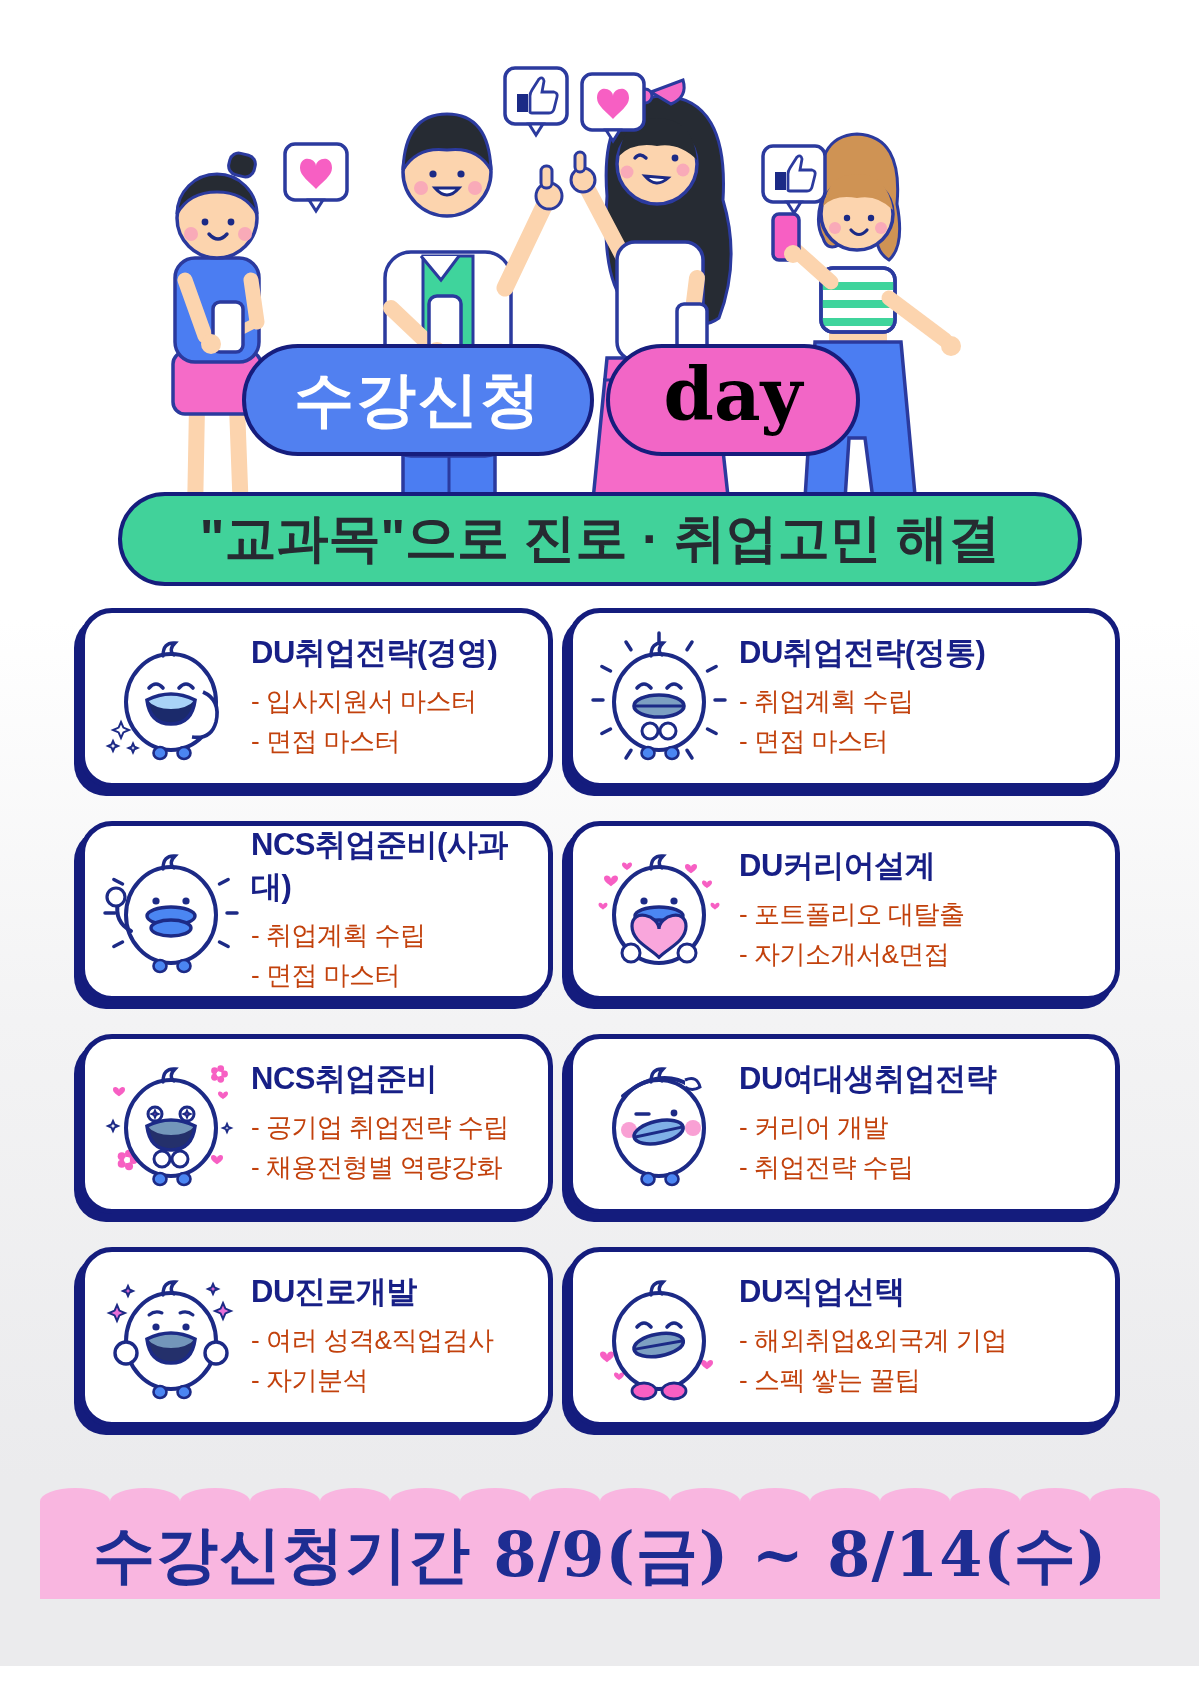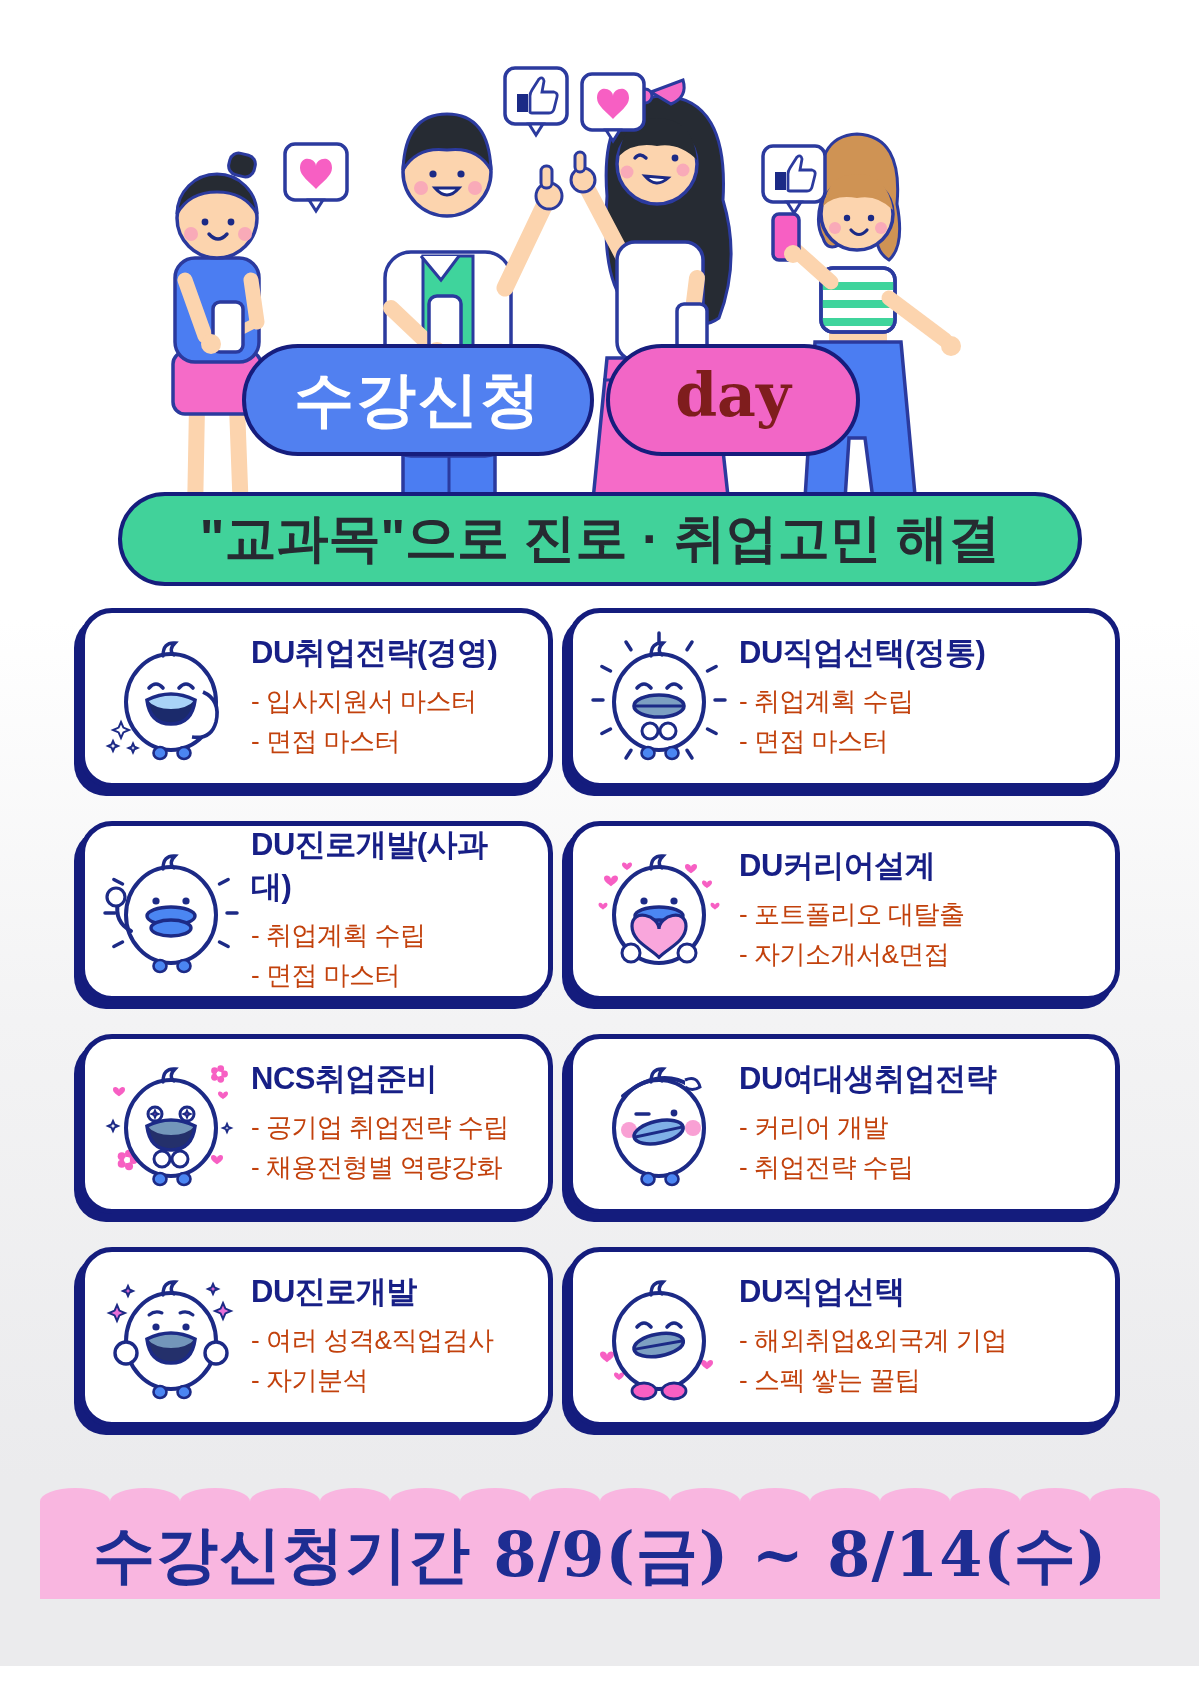--- a/index.html
+++ b/index.html
@@ -5,22 +5,22 @@
   html,body{margin:0;padding:0;}
   body{font-family:"Liberation Sans","DejaVu Sans",sans-serif;background:#fff;}
   .poster{position:relative;width:1199px;height:1690px;margin:0 auto;overflow:hidden;
     background:linear-gradient(180deg,#ffffff 0px,#ffffff 620px,#f3f3f4 1020px,#ebebed 1480px,#ebebed 1666px,#ffffff 1666px);}
   .hero{position:absolute;left:85px;top:6px;width:1030px;height:555px;z-index:1;}
   .pill{position:absolute;z-index:3;display:flex;align-items:center;justify-content:center;
     border:4px solid #161d7d;border-radius:64px;box-sizing:border-box;}
   .pill-blue{left:242px;top:344px;width:352px;height:112px;background:#5180f0;}
   .pill-blue .pill-text{color:#ffffff;font-size:60px;font-weight:800;letter-spacing:2px;}
   .pill-pink{left:606px;top:344px;width:254px;height:112px;background:#f266c6;}
-  .pill-pink .pill-text{color:#7f1d1d;font-family:"DejaVu Serif","Liberation Serif",serif;
-    font-size:60px;font-weight:700;line-height:1;transform:translateY(-5px);}
+  .pill-pink .pill-text{color:#000000;font-family:"DejaVu Serif","Liberation Serif",serif;
+    font-size:72px;font-weight:700;line-height:1;transform:translateY(-5px);}
   .banner-green{position:absolute;z-index:3;left:118px;top:492px;width:964px;height:94px;
     background:#41d29a;border:4px solid #161d7d;border-radius:50px;box-sizing:border-box;
     display:flex;align-items:center;justify-content:center;}
   .banner-green .slogan{color:#262a31;font-size:52px;font-weight:900;letter-spacing:0px;white-space:nowrap;}
   .cards{position:absolute;z-index:2;left:80px;top:608px;width:1040px;
     display:grid;grid-template-columns:473px 552px;column-gap:15px;row-gap:33px;grid-auto-rows:180px;}
   .card{background:#ffffff;border:5px solid #141c7d;border-radius:32px;box-shadow:-6px 8px 0 #141c7d;
     box-sizing:border-box;display:flex;align-items:center;padding:0 24px 0 16px;}
   .card-icon{flex:0 0 140px;width:140px;height:140px;margin-right:10px;}
   .card-icon svg{display:block;width:140px;height:140px;}
@@ -214,21 +214,21 @@
             <ellipse cx="83" cy="125" rx="6.5" ry="6" fill="#4b86f2" stroke="#1c2a86" stroke-width="2.6"></ellipse>
             <path d="M48 60 q7 -8 14 0" stroke="#1c2a86" stroke-width="3.6" fill="none" stroke-linecap="round"></path>
             <path d="M78 60 q7 -8 14 0" stroke="#1c2a86" stroke-width="3.6" fill="none" stroke-linecap="round"></path>
             <ellipse cx="70" cy="78" rx="25" ry="11" fill="#7da0c2" stroke="#1c2a86" stroke-width="3.6"></ellipse>
             <path d="M45 78 h50" stroke="#1c2a86" stroke-width="3"></path>
             <circle cx="61" cy="103" r="8" fill="#fff" stroke="#1c2a86" stroke-width="3"></circle>
             <circle cx="79" cy="103" r="8" fill="#fff" stroke="#1c2a86" stroke-width="3"></circle>
           </svg>
         </div>
       <div class="card-body">
-        <h3 class="card-title">DU직업선택(정통)</h3>
+        <h3 class="card-title">DU취업전략(정통)</h3>
       <p class="card-line">- 취업계획 수립</p>
           <p class="card-line">- 면접 마스터</p>
         </div>
     </div>
 
     <div class="card">
       <div class="card-icon">
           <svg viewBox="0 0 140 140">
             <line x1="21.50257738807143" y1="101" x2="12.842323350227048" y2="105.5" stroke="#1c2a86" stroke-width="3.5" stroke-linecap="round"></line>
             <line x1="14" y1="72" x2="4" y2="72.00000000000001" stroke="#1c2a86" stroke-width="3.5" stroke-linecap="round"></line>
@@ -242,21 +242,21 @@
             <ellipse cx="83" cy="125" rx="6.5" ry="6" fill="#4b86f2" stroke="#1c2a86" stroke-width="2.6"></ellipse>
             <circle cx="55" cy="60" r="3.6" fill="#1c2a86"></circle>
             <circle cx="85" cy="60" r="3.6" fill="#1c2a86"></circle>
             <ellipse cx="70" cy="75" rx="24" ry="9" fill="#4b86f2" stroke="#1c2a86" stroke-width="3.4"></ellipse>
             <ellipse cx="70" cy="87" rx="20" ry="8" fill="#4b86f2" stroke="#1c2a86" stroke-width="3.4"></ellipse>
             <path d="M30 90 q-17 -9 -13 -29" fill="none" stroke="#1c2a86" stroke-width="4" stroke-linecap="round"></path>
             <circle cx="15" cy="56" r="9" fill="#fff" stroke="#1c2a86" stroke-width="3.2"></circle>
           </svg>
         </div>
       <div class="card-body">
-        <h3 class="card-title">DU진로개발(사과대)</h3>
+        <h3 class="card-title">NCS취업준비(사과대)</h3>
       <p class="card-line">- 취업계획 수립</p>
           <p class="card-line">- 면접 마스터</p>
         </div>
     </div>
 
     <div class="card">
       <div class="card-icon">
           <svg viewBox="0 0 140 140">
             <path d="M22 38 C 22 34.5 15 32.4 15 37.3 C 15 41.15 19.55 42.9 22 45.35 C 24.45 42.9 29 41.15 29 37.3 C 29 32.4 22 34.5 22 38 Z" fill="#f75fc3" stroke="none" stroke-width="3.2"></path>
             <path d="M38 24 C 38 21.5 33 20 33 23.5 C 33 26.25 36.25 27.5 38 29.25 C 39.75 27.5 43 26.25 43 23.5 C 43 20 38 21.5 38 24 Z" fill="#f75fc3" stroke="none" stroke-width="3.2"></path>

